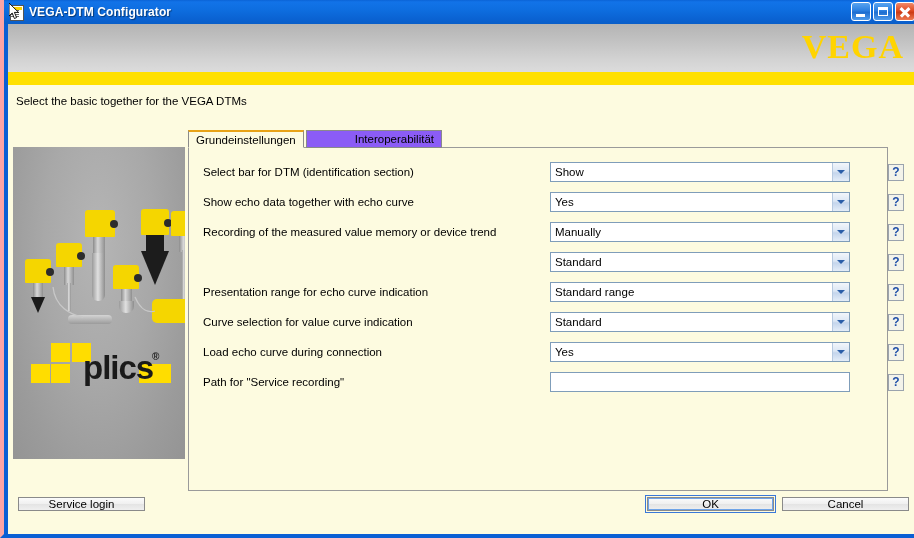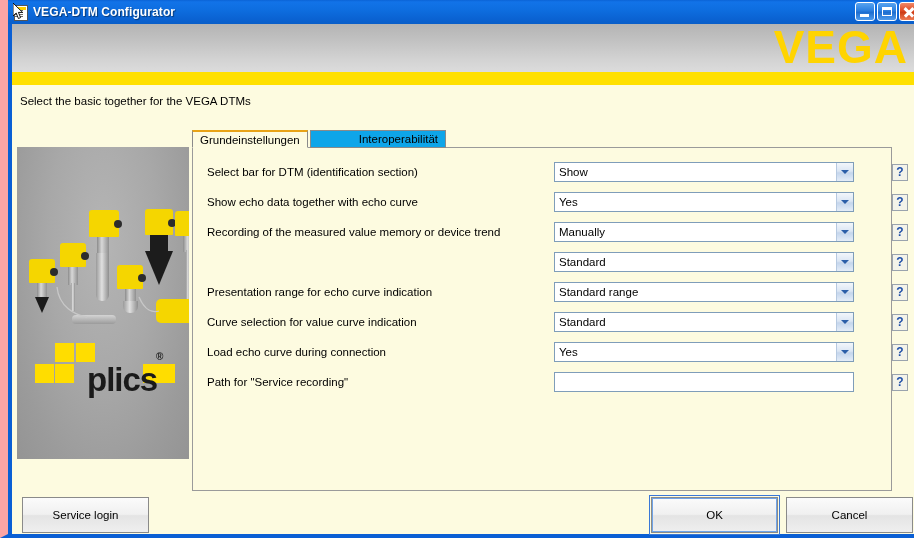--- a/index.html
+++ b/index.html
@@ -14,21 +14,21 @@
     overflow: hidden;
   }
 
   
   #window {
     position: absolute;
     left: 0; top: 0;
     width: 914px; height: 538px;
     background: #0a5fd4;
     box-sizing: border-box;
-    border-left: 8px solid #fca5a5;
+    border-left: 4px solid #fca5a5;
     border-right: 4px solid #0a5fd4;
     border-bottom: 4px solid #0a5fd4;
   }
 
   
   #titlebar {
     position: absolute;
     left: 0; top: 0;
     width: 914px; height: 24px;
     background: linear-gradient(to bottom,
@@ -128,25 +128,25 @@
   
   #header-band {
     position: absolute;
     left: 4px; top: 24px;
     width: 906px; height: 48px;
     background: linear-gradient(to bottom, #b4b4b4 0%, #c2c2c2 35%, #d2d2d2 72%, #dcdcdc 100%);
   }
   #vega-logo {
     position: absolute;
     right: 10px; top: 4px;
-    font-size: 46px;
+    font-size: 34px;
     font-weight: bold;
     color: #ffd400;
     letter-spacing: 1px;
-    font-family: Liberation Sans, sans-serif;
+    font-family: Liberation Serif, serif;
     line-height: 38px;
   }
   #yellow-band {
     position: absolute;
     left: 4px; top: 72px;
     width: 906px; height: 13px;
     background: #ffe000;
   }
 
   
@@ -203,21 +203,21 @@
     background: linear-gradient(to right, #9a9a9a, #e0e0e0 45%, #8e8e8e);
   }
   #plics-logo {
     position: absolute;
     left: 18px; top: 196px;
     width: 140px; height: 48px;
   }
   .pl-sq { position: absolute; background: #ffdd00; }
   #plics-text {
     position: absolute;
-    left: 52px; top: 20px;
+    left: 52px; top: 8px;
     font-size: 33px;
     font-weight: bold;
     color: #1a1a1a;
     letter-spacing: -1px;
     line-height: 33px;
     font-family: "Liberation Sans", sans-serif;
   }
   #plics-reg {
     position: absolute;
     left: 121px; top: 8px;
@@ -247,21 +247,21 @@
   }
   .tab.active {
     background: #fdfbe0;
     border: 1px solid #8a8a8a;
     border-bottom: 1px solid #fdfbe0;
     border-top: 2px solid #e8a317;
     z-index: 3;
     margin-right: 2px;
   }
   .tab.inactive {
-    background: #0ea5e9;
+    background: #8b5cf6;
     border: 1px solid #8a8a8a;
     border-bottom: 1px solid #8a8a8a;
     margin-bottom: 0px;
     z-index: 1;
     padding-left: 48px;
   }
 
   
   #panel {
     position: absolute;
@@ -339,21 +339,21 @@
     justify-content: center;
     font-size: 12px;
     font-weight: bold;
     color: #1f4fa8;
     line-height: 1;
   }
 
   
   .btn {
     position: absolute;
-    height: 36px;
+    height: 14px;
     box-sizing: border-box;
     background: linear-gradient(to bottom, #fbfbfb 0%, #f0f0f0 48%, #e4e4e4 52%, #efefef 100%);
     border: 1px solid #8a8a8a;
     font-size: 11.5px;
     color: #000;
     display: flex;
     align-items: center;
     justify-content: center;
     font-family: "Liberation Sans", sans-serif;
   }

